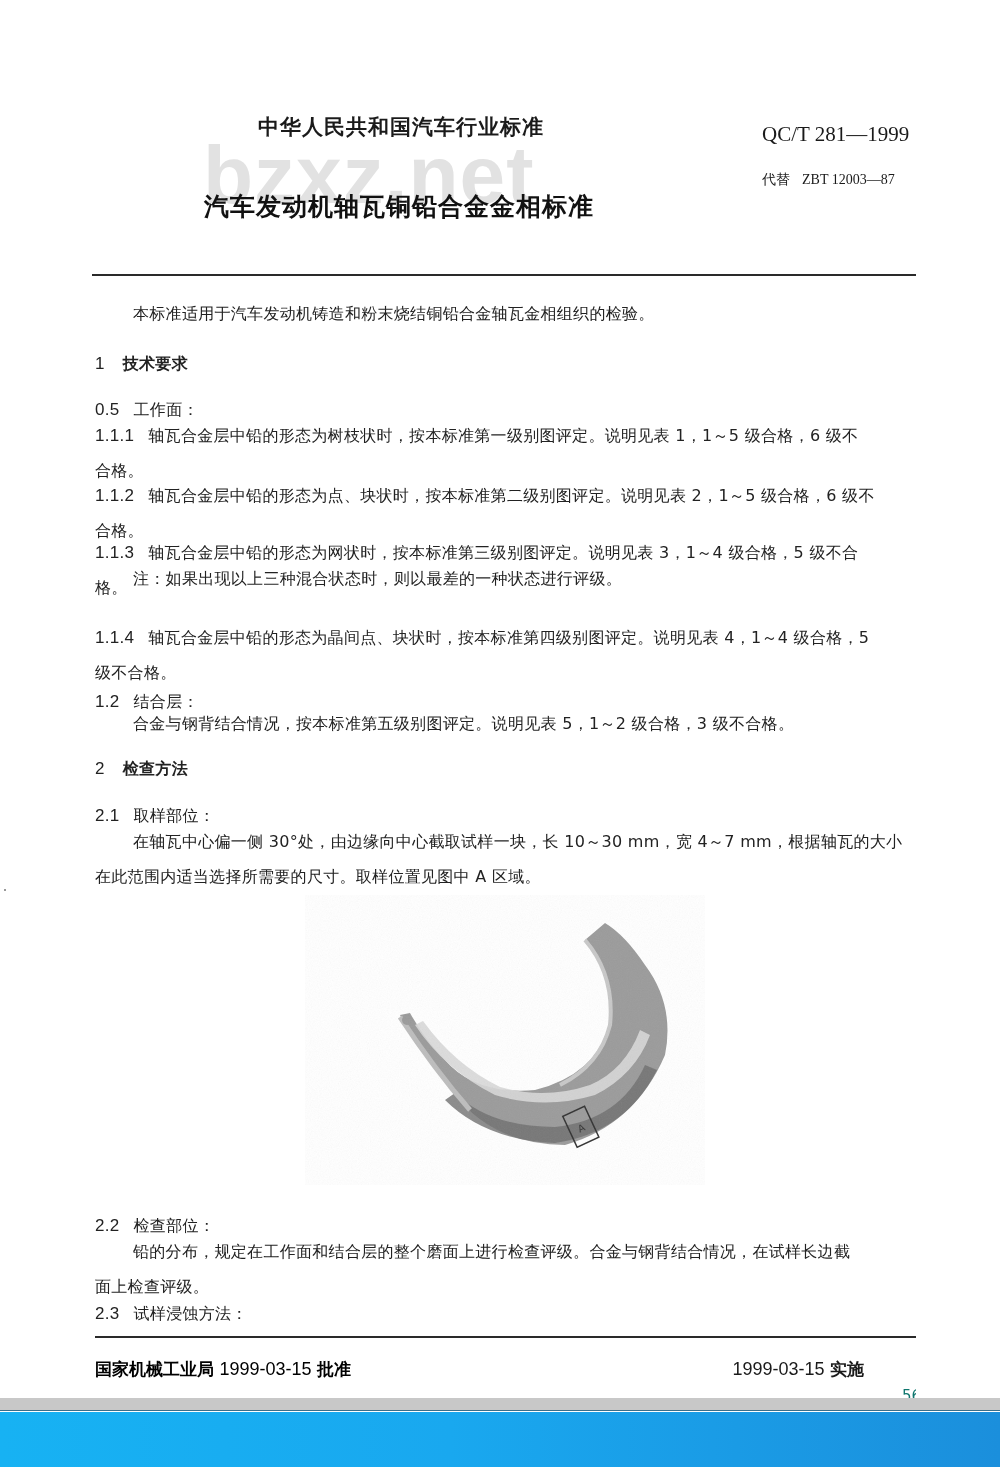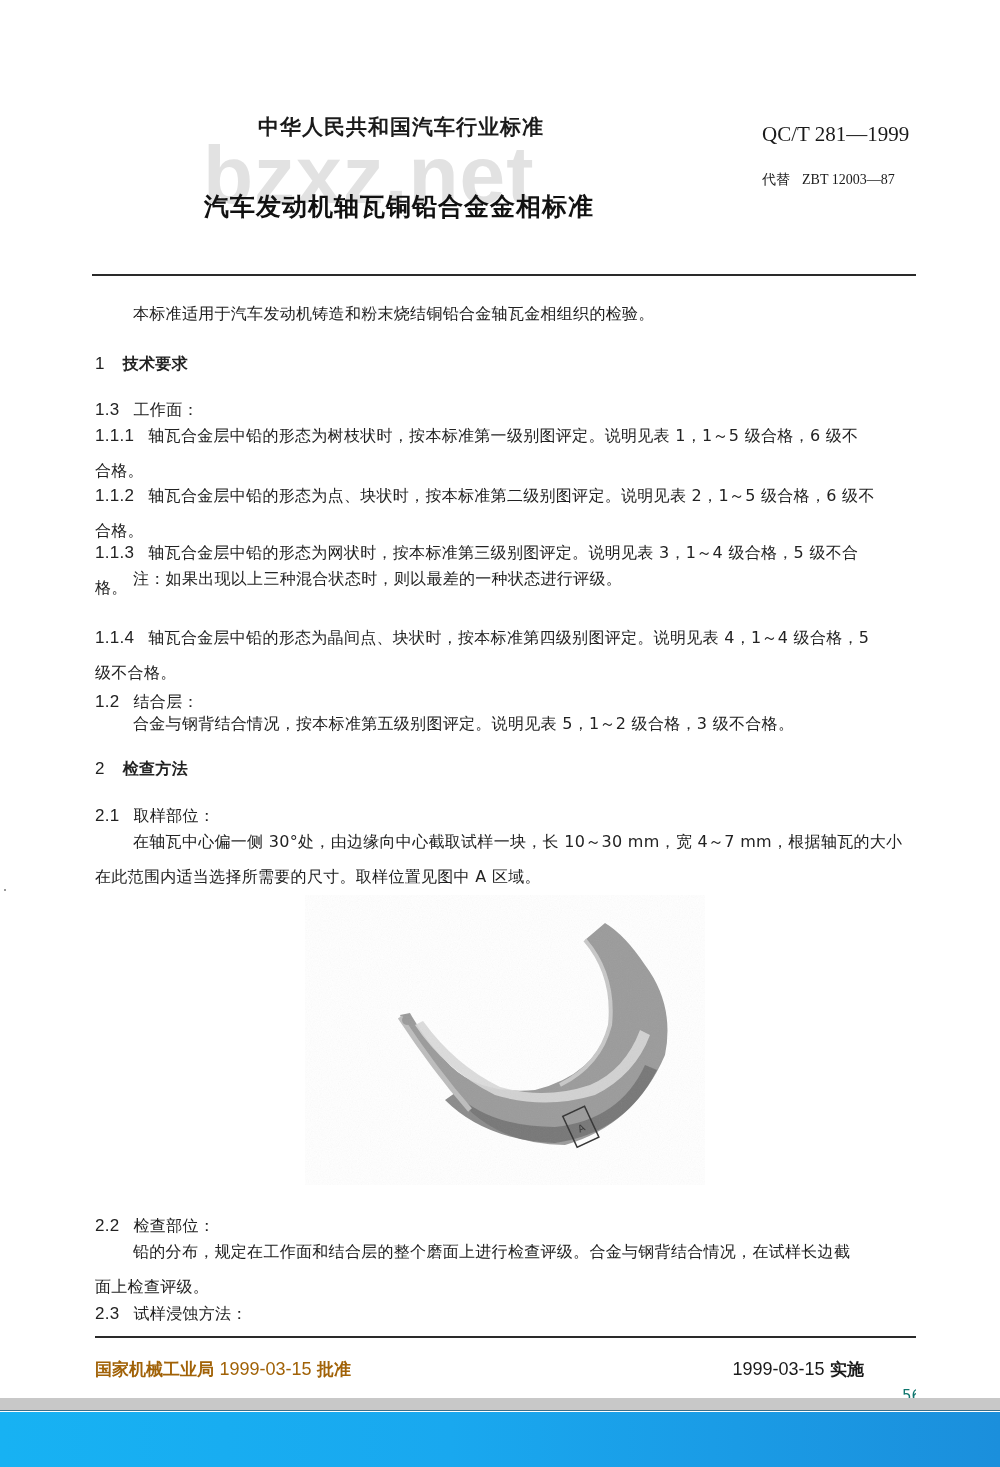--- a/index.html
+++ b/index.html
@@ -79,21 +79,21 @@
       left: 305px; top: 895px;
       width: 400px; height: 290px;
     }
 
     .rule-bottom {
       left: 95px; top: 1336px; width: 853px; height: 2px;
       background: #2a2a2a;
     }
     .ftr-left {
       left: 95px; top: 1358px;
-      font-size: 17px; color: #a16207;
+      font-size: 17px; color: #000000;
     }
     .ftr-left .date, .ftr-right .date { font-family: "Liberation Sans", sans-serif; font-size: 18px; }
     .ftr-left .bold, .ftr-right .bold { font-weight: bold; }
     .ftr-right {
       right: 52px; top: 1358px;
       font-size: 17px; color: #1a1a1a;
     }
     .page-num {
       left: 902px; top: 1387px;
       font-size: 15px; color: #0f766e;
@@ -128,21 +128,21 @@
   <div class="abs hdr-title">汽车发动机轴瓦铜铅合金金相标准</div>
   <div class="abs rule-top"></div>
 
   <div class="para indent" style="top:296px;">本标准适用于汽车发动机铸造和粉末烧结铜铅合金轴瓦金相组织的检验。</div>
 
   <div class="para sec" style="top:346px;">
     <span class="num">1</span><span>技术要求</span>
   </div>
 
   <div class="para" style="top:392px;">
-    <span class="num">1.3</span><span>工作面：</span>
+    <span class="num">0.5</span><span>工作面：</span>
   </div>
 
   <div class="para" style="top:418px;">
     <div><span class="num">1.1.1</span><span>轴瓦合金层中铅的形态为树枝状时，按本标准第一级别图评定。说明见表 1，1～5 级合格，6 级不</span></div>
     <div>合格。</div>
   </div>
 
   <div class="para" style="top:478px;">
     <div><span class="num">1.1.2</span><span>轴瓦合金层中铅的形态为点、块状时，按本标准第二级别图评定。说明见表 2，1～5 级合格，6 级不</span></div>
     <div>合格。</div>

